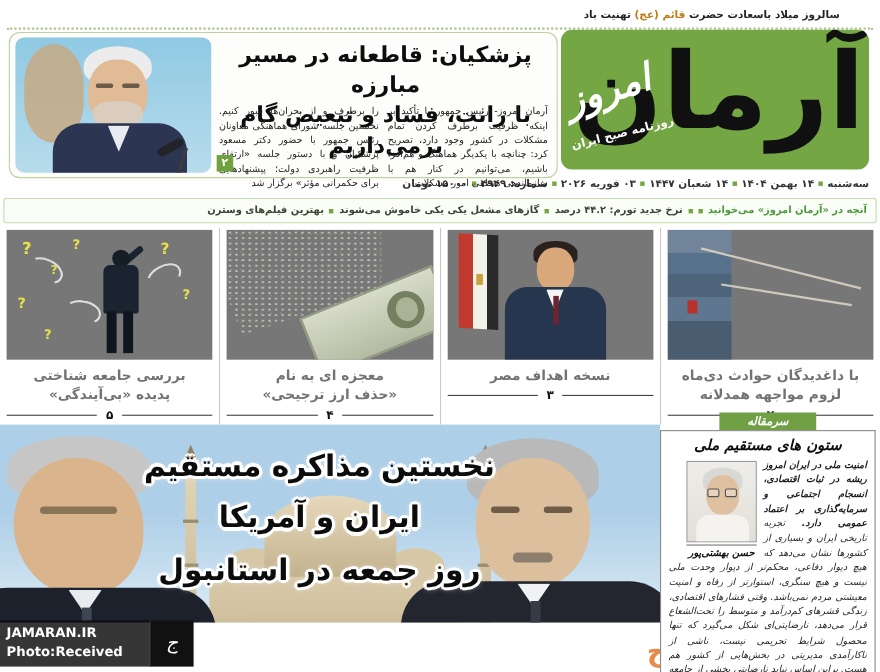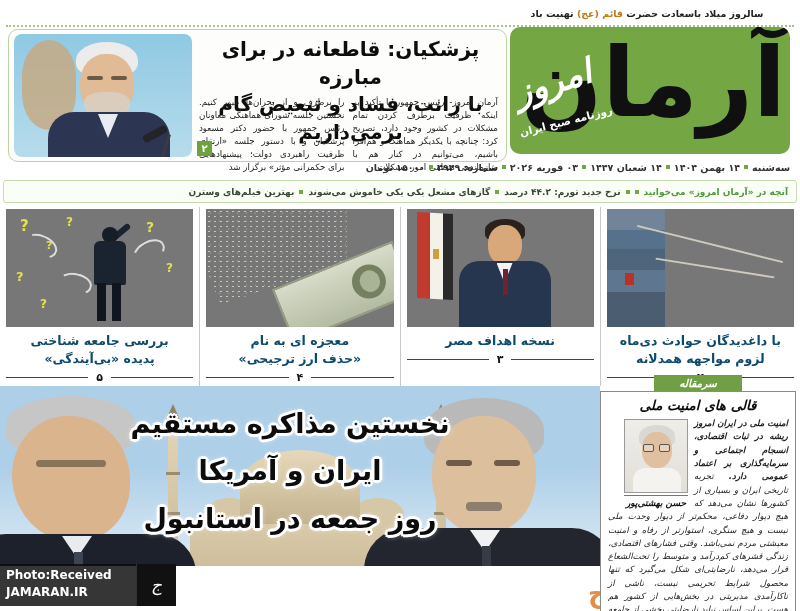--- a/index.html
+++ b/index.html
@@ -60,21 +60,21 @@
     display:flex; align-items:center; gap:5px; padding:0 8px; overflow:hidden; white-space:nowrap;
     font-size:9px; color:#3c4a36; }
   .ticker .label { color:#4c9a3d; font-weight:700; }
   .ticker .item { font-weight:700; color:#374732; }
 
   
   .strip { position:absolute; top:207px; left:0; right:0; height:179px; display:flex; direction:rtl; }
   .cell { position:relative; flex:1; padding:2px 6px 0; }
   .cell + .cell { border-right:1px solid #c9c9c9; }
   .cell .ph { position:relative; width:100%; height:118px; overflow:hidden; background:#777; }
-  .cap { margin-top:5px; text-align:center; font-size:12.5px; line-height:1.45; font-weight:900; color:#0c4a6e; }
+  .cap { margin-top:5px; text-align:center; font-size:12.5px; line-height:1.45; font-weight:900; color:#737373; }
   .pager { margin-top:3px; display:flex; align-items:center; gap:8px; }
   .pager .rule { flex:1; border-top:1px solid #444; }
   .pager .num { font-size:11px; font-weight:700; color:#111; }
 
   
   .crowd { background-color:#a89c7c;
     background-image:
       radial-gradient(#2e2e2e 1px, transparent 1.6px),
       radial-gradient(#55503a 1px, transparent 1.5px),
       radial-gradient(#8d8468 1.3px, transparent 1.8px);
@@ -227,21 +227,21 @@
       <div class="pz-face"></div>
       <div class="pz-brow1"></div>
       <div class="pz-brow2"></div>
       <div class="pz-beard"></div>
       <div class="pz-suit"></div>
       <div class="pz-shirt"></div>
       <div class="pz-mic"></div>
       <div class="pz-mic2"></div>
     </div>
     <div class="lead-head">
-      <div>پزشکیان: قاطعانه در برای مبارزه</div>
+      <div>پزشکیان: قاطعانه در مسیر مبارزه</div>
       <div>با رانت، فساد و تبعیض گام برمی‌داریم</div>
     </div>
     <div class="lead-cols">
       <div class="lead-col">آرمان امروز- رئیس جمهور با تأکید بر اینکه ظرفیت برطرف کردن تمام مشکلات در کشور وجود دارد، تصریح کرد: چنانچه با یکدیگر هماهنگ و هم‌افزا باشیم، می‌توانیم در کنار هم با سازماندهی منطقی امور مشکلات</div>
       <div class="lead-col">را برطرف و از بحران‌ها عبور کنیم. نخستین جلسه شورای هماهنگی معاونان رئیس جمهور با حضور دکتر مسعود پزشکیان و با دستور جلسه «ارتقای ظرفیت راهبردی دولت؛ پیشنهادهایی برای حکمرانی مؤثر» برگزار شد</div>
     </div>
     <div class="lead-badge">۲</div>
   </div>
 
   <div class="ticker">
@@ -388,29 +388,29 @@
       <div>ایران و آمریکا</div>
       <div>روز جمعه در استانبول</div>
     </div>
   </div>
 
   <div class="orange-glyph">ج</div>
 
   <div class="watermark">
     <div class="wm-logo">ج</div>
     <div class="wm-text">
+      <div>JAMARAN.IR</div>
       <div>Photo:Received</div>
-      <div>JAMARAN.IR</div>
     </div>
   </div>
 
   <div class="editorial">
     <div class="ed-tab">سرمقاله</div>
     <div class="ed-box">
-      <div class="ed-title">قالی های امنیت ملی</div>
+      <div class="ed-title">ستون های مستقیم ملی</div>
       <div class="ed-fig">
         <div class="ed-photo">
           <div class="au-hair"></div>
           <div class="au-face"></div>
           <div class="au-gl1"></div>
           <div class="au-gl2"></div>
           <div class="au-shirt"></div>
         </div>
         <div class="ed-author">حسن بهشتی‌پور</div>
       </div>

